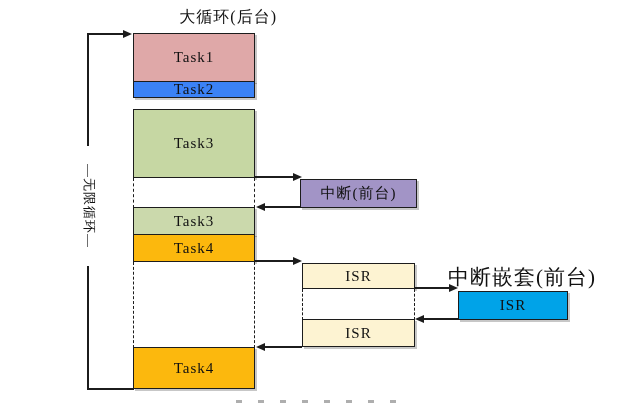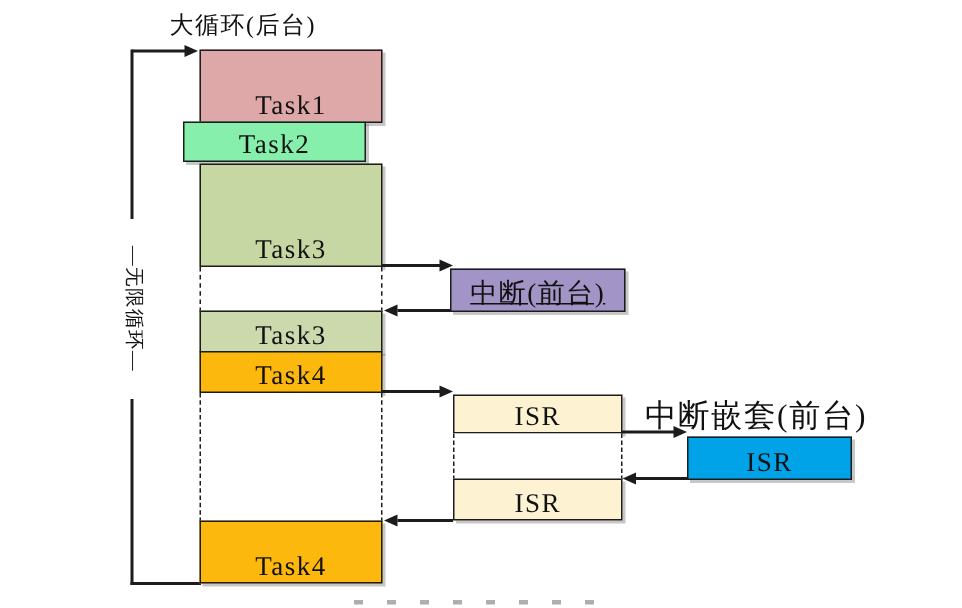--- a/index.html
+++ b/index.html
@@ -1,25 +1,25 @@
 <!DOCTYPE html>
 <html><head>
 <meta charset="utf-8">
 <style>
   html,body{margin:0;padding:0;background:#ffffff;}
   body{font-family:"Liberation Serif","DejaVu Serif",serif;color:#111;}
   .stage{position:relative;width:641px;height:405px;background:#fff;overflow:hidden;}
 
-  .title{position:absolute;font-size:16px;letter-spacing:1px;text-align:left;white-space:nowrap;}
+  .title{position:absolute;font-size:16px;letter-spacing:1px;text-align:right;white-space:nowrap;}
 
   .block{
     position:absolute;box-sizing:border-box;
     border:1px solid #1c1c1c;
-    display:flex;align-items:flex-end;justify-content:center;
-    font-size:18px;letter-spacing:1px;
+    display:flex;align-items:center;justify-content:center;
+    font-size:15px;letter-spacing:1px;
     box-shadow:2px 2px 0 rgba(0,0,0,0.22);
   }
   .gap{
     position:absolute;box-sizing:border-box;background:#fff;
     border-left:1.5px dashed #1c1c1c;border-right:1.5px dashed #1c1c1c;
   }
 
   .hline{position:absolute;height:2px;background:#1c1c1c;}
   .vline{position:absolute;width:2px;background:#1c1c1c;}
 
@@ -52,42 +52,42 @@
 
   <div class="vline" style="left:87px;top:33px;height:357px;"></div>
   <div class="hline" style="left:88px;top:33px;width:36px;"></div>
   <div class="arrow-r" style="left:123px;top:30px;"></div>
   <div class="hline" style="left:87px;top:388px;width:47px;"></div>
   <div class="loop-label">—无限循环—</div>
 
   <div class="block" style="left: 133px; top: 33px; width: 122px; height: 49px; background-color: rgb(223, 168, 168);">
     <span>Task1</span>
   </div>
-  <div class="block" style="left: 122px; top: 81px; width: 122px; height: 27px; background-color: #86efac;">
+  <div class="block" style="left: 133px; top: 81px; width: 122px; height: 17px; background-color: #3b82f6;">
     <span>Task2</span>
   </div>
   <div class="block" style="left: 133px; top: 109px; width: 122px; height: 69px; background-color: rgb(198, 215, 163);">
     <span>Task3</span>
   </div>
   <div class="gap" style="left:133px;top:178px;width:122px;height:30px;"></div>
   <div class="block" style="left: 133px; top: 207px; width: 122px; height: 28px; background-color: rgb(203, 217, 172);">
     <span>Task3</span>
   </div>
   <div class="block" style="left: 133px; top: 234px; width: 122px; height: 28px; background-color: rgb(252, 184, 13);">
     <span>Task4</span>
   </div>
   <div class="gap" style="left:133px;top:262px;width:122px;height:86px;"></div>
   <div class="block" style="left: 133px; top: 347px; width: 122px; height: 42px; background-color: rgb(252, 184, 13);">
     <span>Task4</span>
   </div>
 
   <div class="hline" style="left:254px;top:176px;width:40px;"></div>
   <div class="arrow-r" style="left:293px;top:173px;"></div>
 
-  <div class="block" style="left: 300px; top: 179px; width: 117px; height: 29px; background-color: rgb(162, 148, 198); text-decoration: underline;">
+  <div class="block" style="left: 300px; top: 179px; width: 117px; height: 29px; background-color: rgb(162, 148, 198);">
     <span>中断(前台)</span>
   </div>
 
   <div class="hline" style="left:265px;top:206px;width:35px;"></div>
   <div class="arrow-l" style="left:256px;top:203px;"></div>
 
   <div class="hline" style="left:254px;top:260px;width:40px;"></div>
   <div class="arrow-r" style="left:293px;top:257px;"></div>
 
   <div class="block" style="left: 302px; top: 263px; width: 113px; height: 26px; background-color: rgb(253, 243, 210);">

